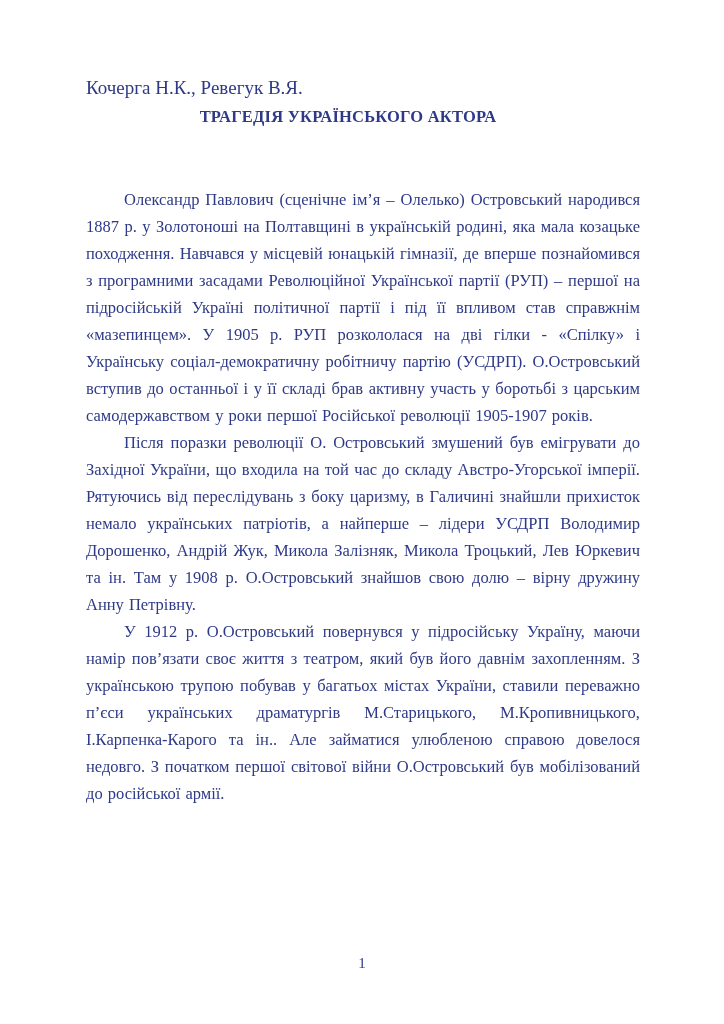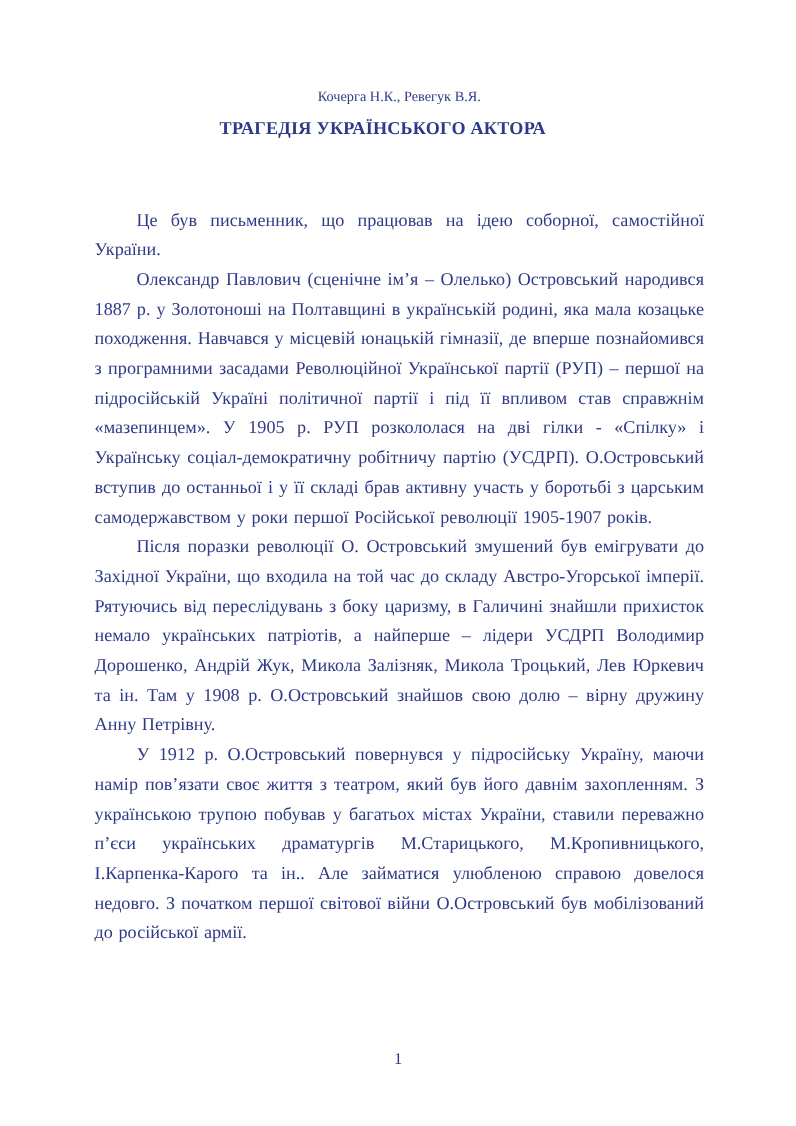--- a/index.html
+++ b/index.html
@@ -16,22 +16,22 @@
     position: relative;
     width: 724px;
     height: 1024px;
     box-sizing: border-box;
     padding: 74px 84px 0 86px;
     background: #ffffff;
     color: #2e3a87;
     overflow: hidden;
   }
   .authors {
-    text-align: center;
-    font-size: 13px;
+    text-align: left;
+    font-size: 19px;
     line-height: 27px;
     margin: 0 0 2px 0;
   }
   .doc-title {
     text-align: center;
     font-weight: bold;
     font-size: 16.5px;
     line-height: 27px;
     letter-spacing: 0.2px;
     margin: 0 30px 56px 0;
@@ -58,21 +58,20 @@
 </head>
 <body>
 
 <div class="page">
 
   <div class="authors">Кочерга Н.К., Ревегук В.Я.</div>
 
   <div class="doc-title">ТРАГЕДІЯ УКРАЇНСЬКОГО АКТОРА</div>
 
   <div class="body-text">
-    <p>Це був письменник, що працював на ідею соборної, самостійної України.</p>
     <p>Олександр Павлович (сценічне ім’я – Олелько) Островський народився 1887 р. у Золотоноші на Полтавщині в українській родині, яка мала козацьке походження. Навчався у місцевій юнацькій гімназії, де вперше познайомився з програмними засадами Революційної Української партії (РУП) – першої на підросійській Україні політичної партії і під її впливом став справжнім «мазепинцем». У 1905 р. РУП розкололася на дві гілки - «Спілку» і Українську соціал-демократичну робітничу партію (УСДРП). О.Островський вступив до останньої і у її складі брав активну участь у боротьбі з царським самодержавством у роки першої Російської революції 1905-1907 років.</p>
     <p>Після поразки революції О. Островський змушений був емігрувати до Західної України, що входила на той час до складу Австро-Угорської імперії. Рятуючись від переслідувань з боку царизму, в Галичині знайшли прихисток немало українських патріотів, а найперше – лідери УСДРП Володимир Дорошенко, Андрій Жук, Микола Залізняк, Микола Троцький, Лев Юркевич та ін. Там у 1908 р. О.Островський знайшов свою долю – вірну дружину Анну Петрівну.</p>
     <p>У 1912 р. О.Островський повернувся у підросійську Україну, маючи намір пов’язати своє життя з театром, який був його давнім захопленням. З українською трупою побував у багатьох містах України, ставили переважно п’єси українських драматургів М.Старицького, М.Кропивницького, І.Карпенка-Карого та ін.. Але займатися улюбленою справою довелося недовго. З початком першої світової війни О.Островський був мобілізований до російської армії.</p>
   </div>
 
   <div class="page-number">1</div>
 
 </div>
 
 </body></html>

